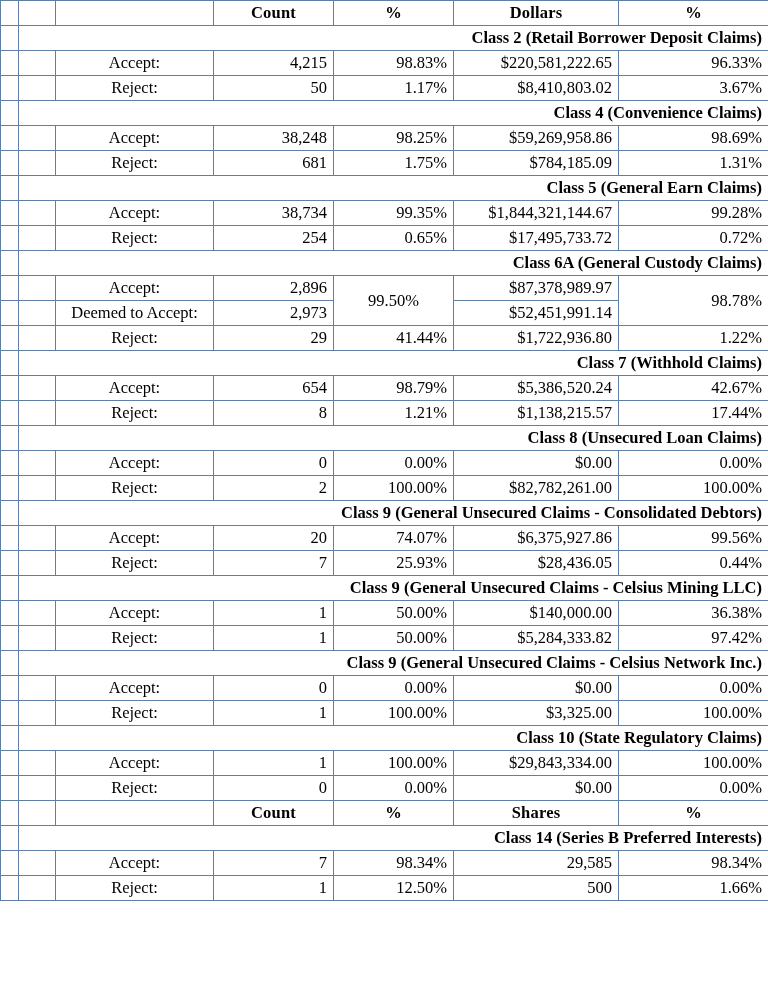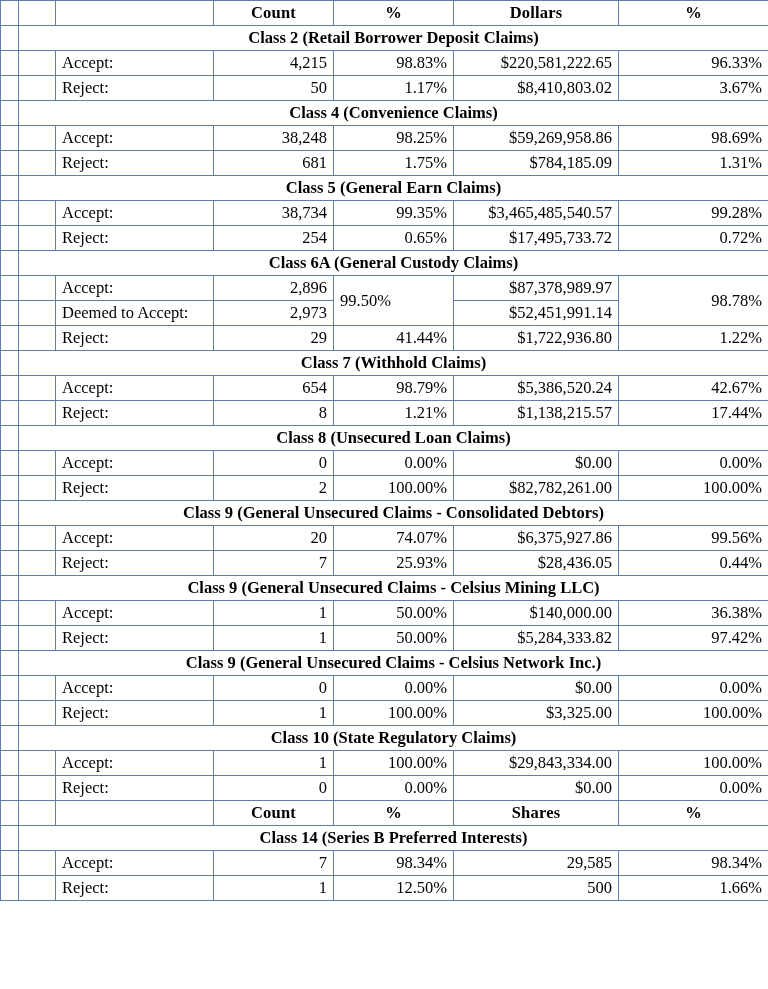--- a/index.html
+++ b/index.html
@@ -46,27 +46,27 @@
     letter-spacing: .2px;
     height: 30px;
   }
   td.header-blank {
     background: #5b7fa6;
     border-color: #5b7fa6;
   }
   td.class-row {
     background: #c3d2e3;
     font-weight: bold;
-    text-align: center;
+    text-align: right;
     font-size: 17px;
     color: #1b2a3d;
     height: 26px;
   }
   td.row-label {
-    text-align: left;
+    text-align: center;
     padding-right: 6px;
     white-space: nowrap;
   }
   td.num {
     text-align: right;
     padding-right: 8px;
     white-space: nowrap;
   }
   td.blank-cell { background: #ffffff; }
 </style>
@@ -140,42 +140,42 @@
       <tr>
         <td class="blank-cell"></td>
         <td class="class-row" colspan="6">Class 5 (General Earn Claims)</td>
       </tr>
       <tr>
         <td class="blank-cell"></td>
         <td class="blank-cell"></td>
         <td class="row-label">Accept:</td>
         <td class="num">38,734</td>
         <td class="num">99.35%</td>
-        <td class="num">$3,465,485,540.57</td>
+        <td class="num">$1,844,321,144.67</td>
         <td class="num">99.28%</td>
       </tr>
       <tr>
         <td class="blank-cell"></td>
         <td class="blank-cell"></td>
         <td class="row-label">Reject:</td>
         <td class="num">254</td>
         <td class="num">0.65%</td>
         <td class="num">$17,495,733.72</td>
         <td class="num">0.72%</td>
       </tr>
       <tr>
         <td class="blank-cell"></td>
         <td class="class-row" colspan="6">Class 6A (General Custody Claims)</td>
       </tr>
       <tr>
         <td class="blank-cell"></td>
         <td class="blank-cell"></td>
         <td class="row-label">Accept:</td>
         <td class="num">2,896</td>
-        <td class="num" rowspan="2" style="text-align: left;">99.50%</td>
+        <td class="num" rowspan="2" style="text-align: center;">99.50%</td>
         <td class="num">$87,378,989.97</td>
         <td class="num" rowspan="2">98.78%</td>
       </tr>
       <tr>
         <td class="blank-cell"></td>
         <td class="blank-cell"></td>
         <td class="row-label">Deemed to Accept:</td>
         <td class="num">2,973</td>
         <td class="num">$52,451,991.14</td>
       </tr>

